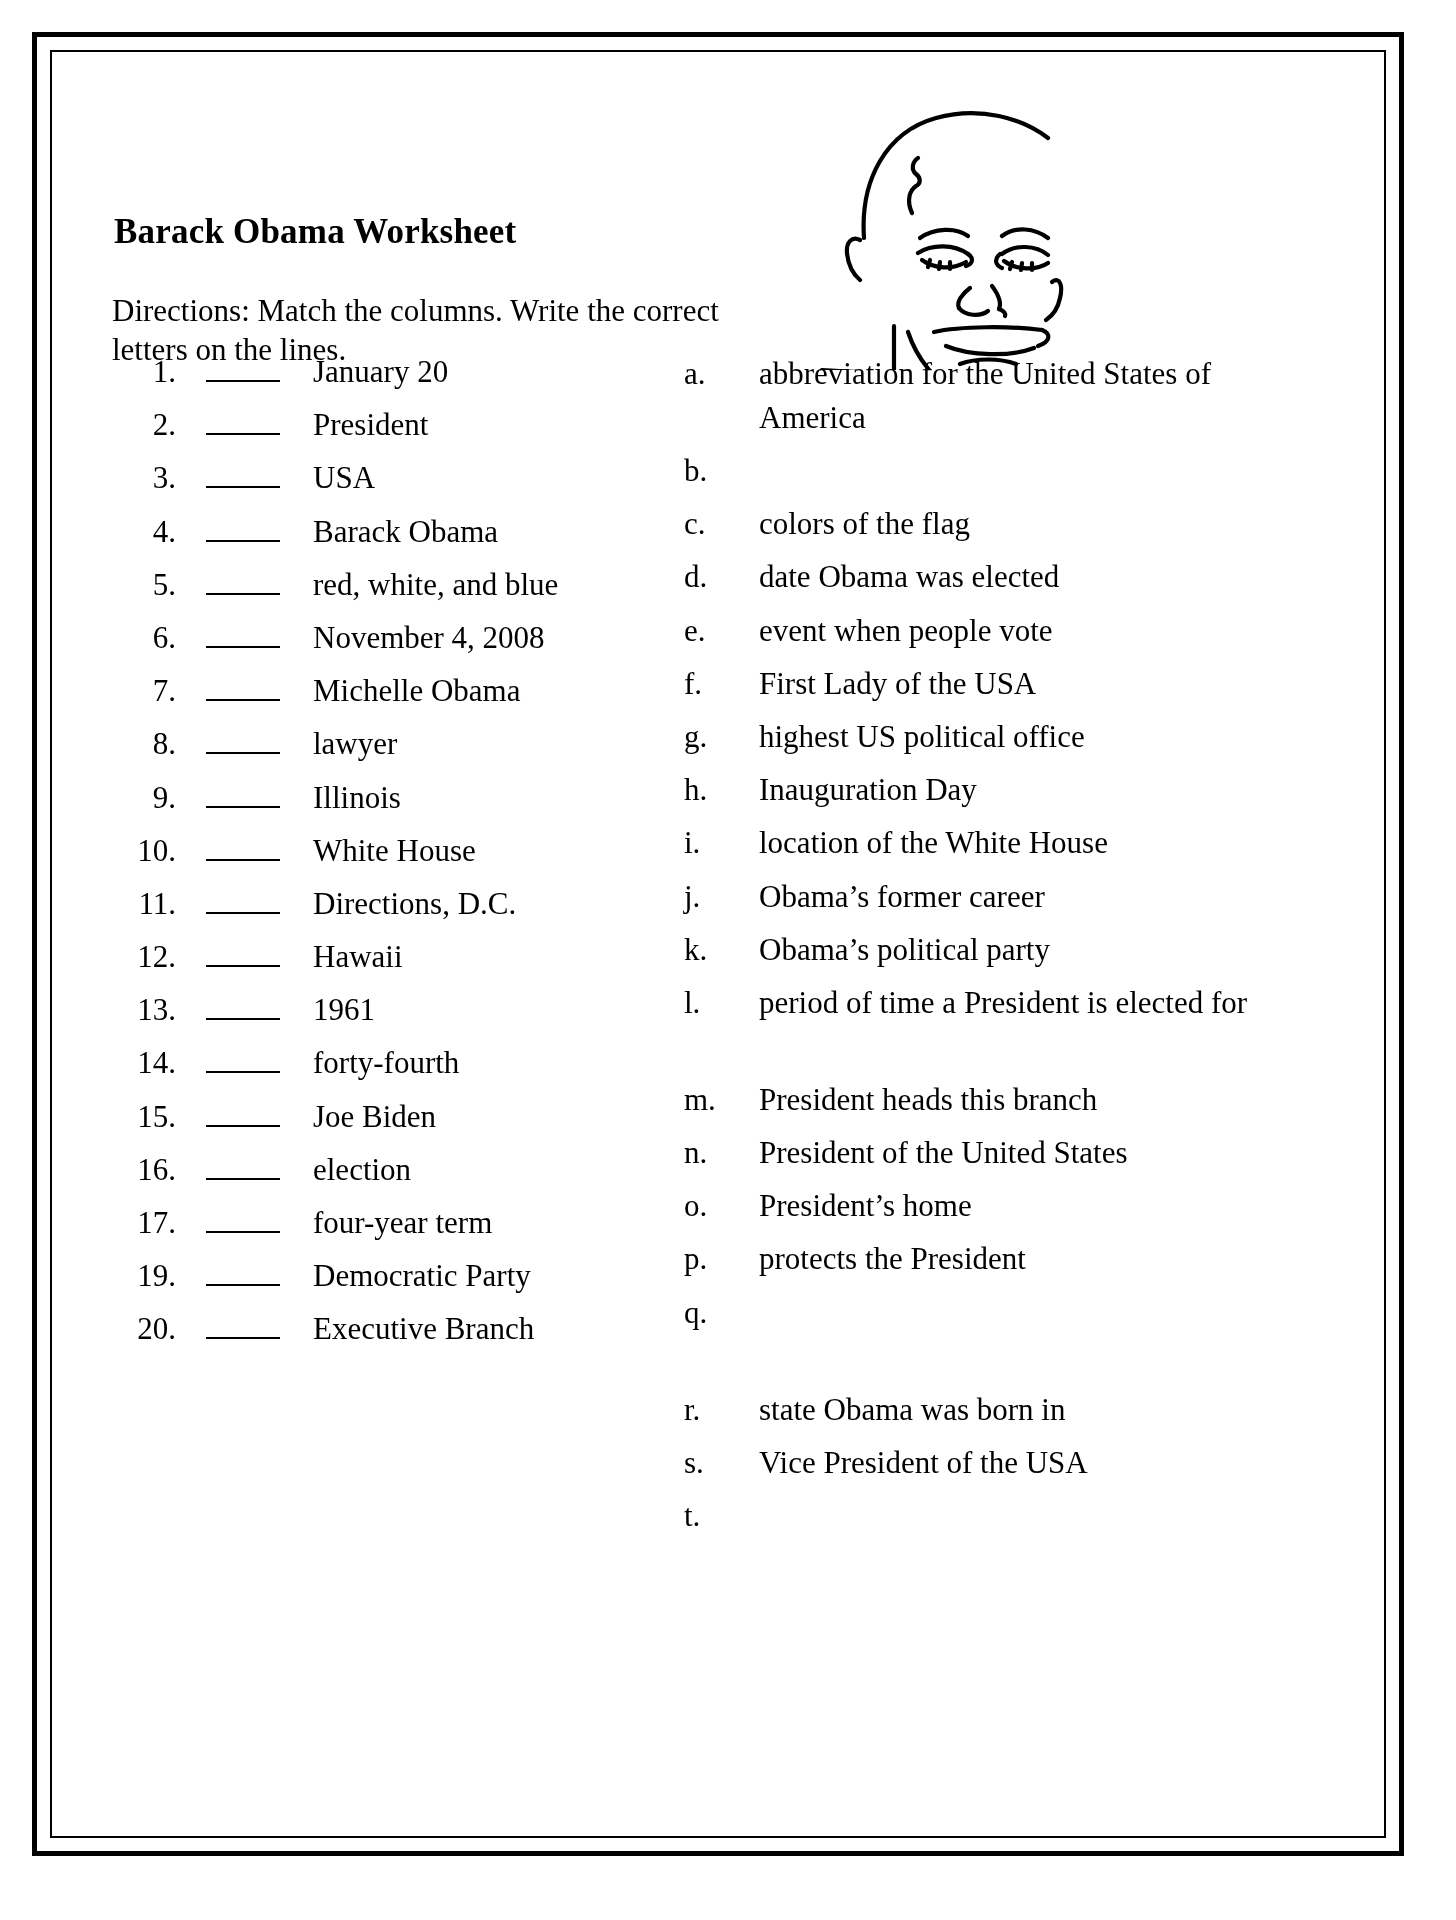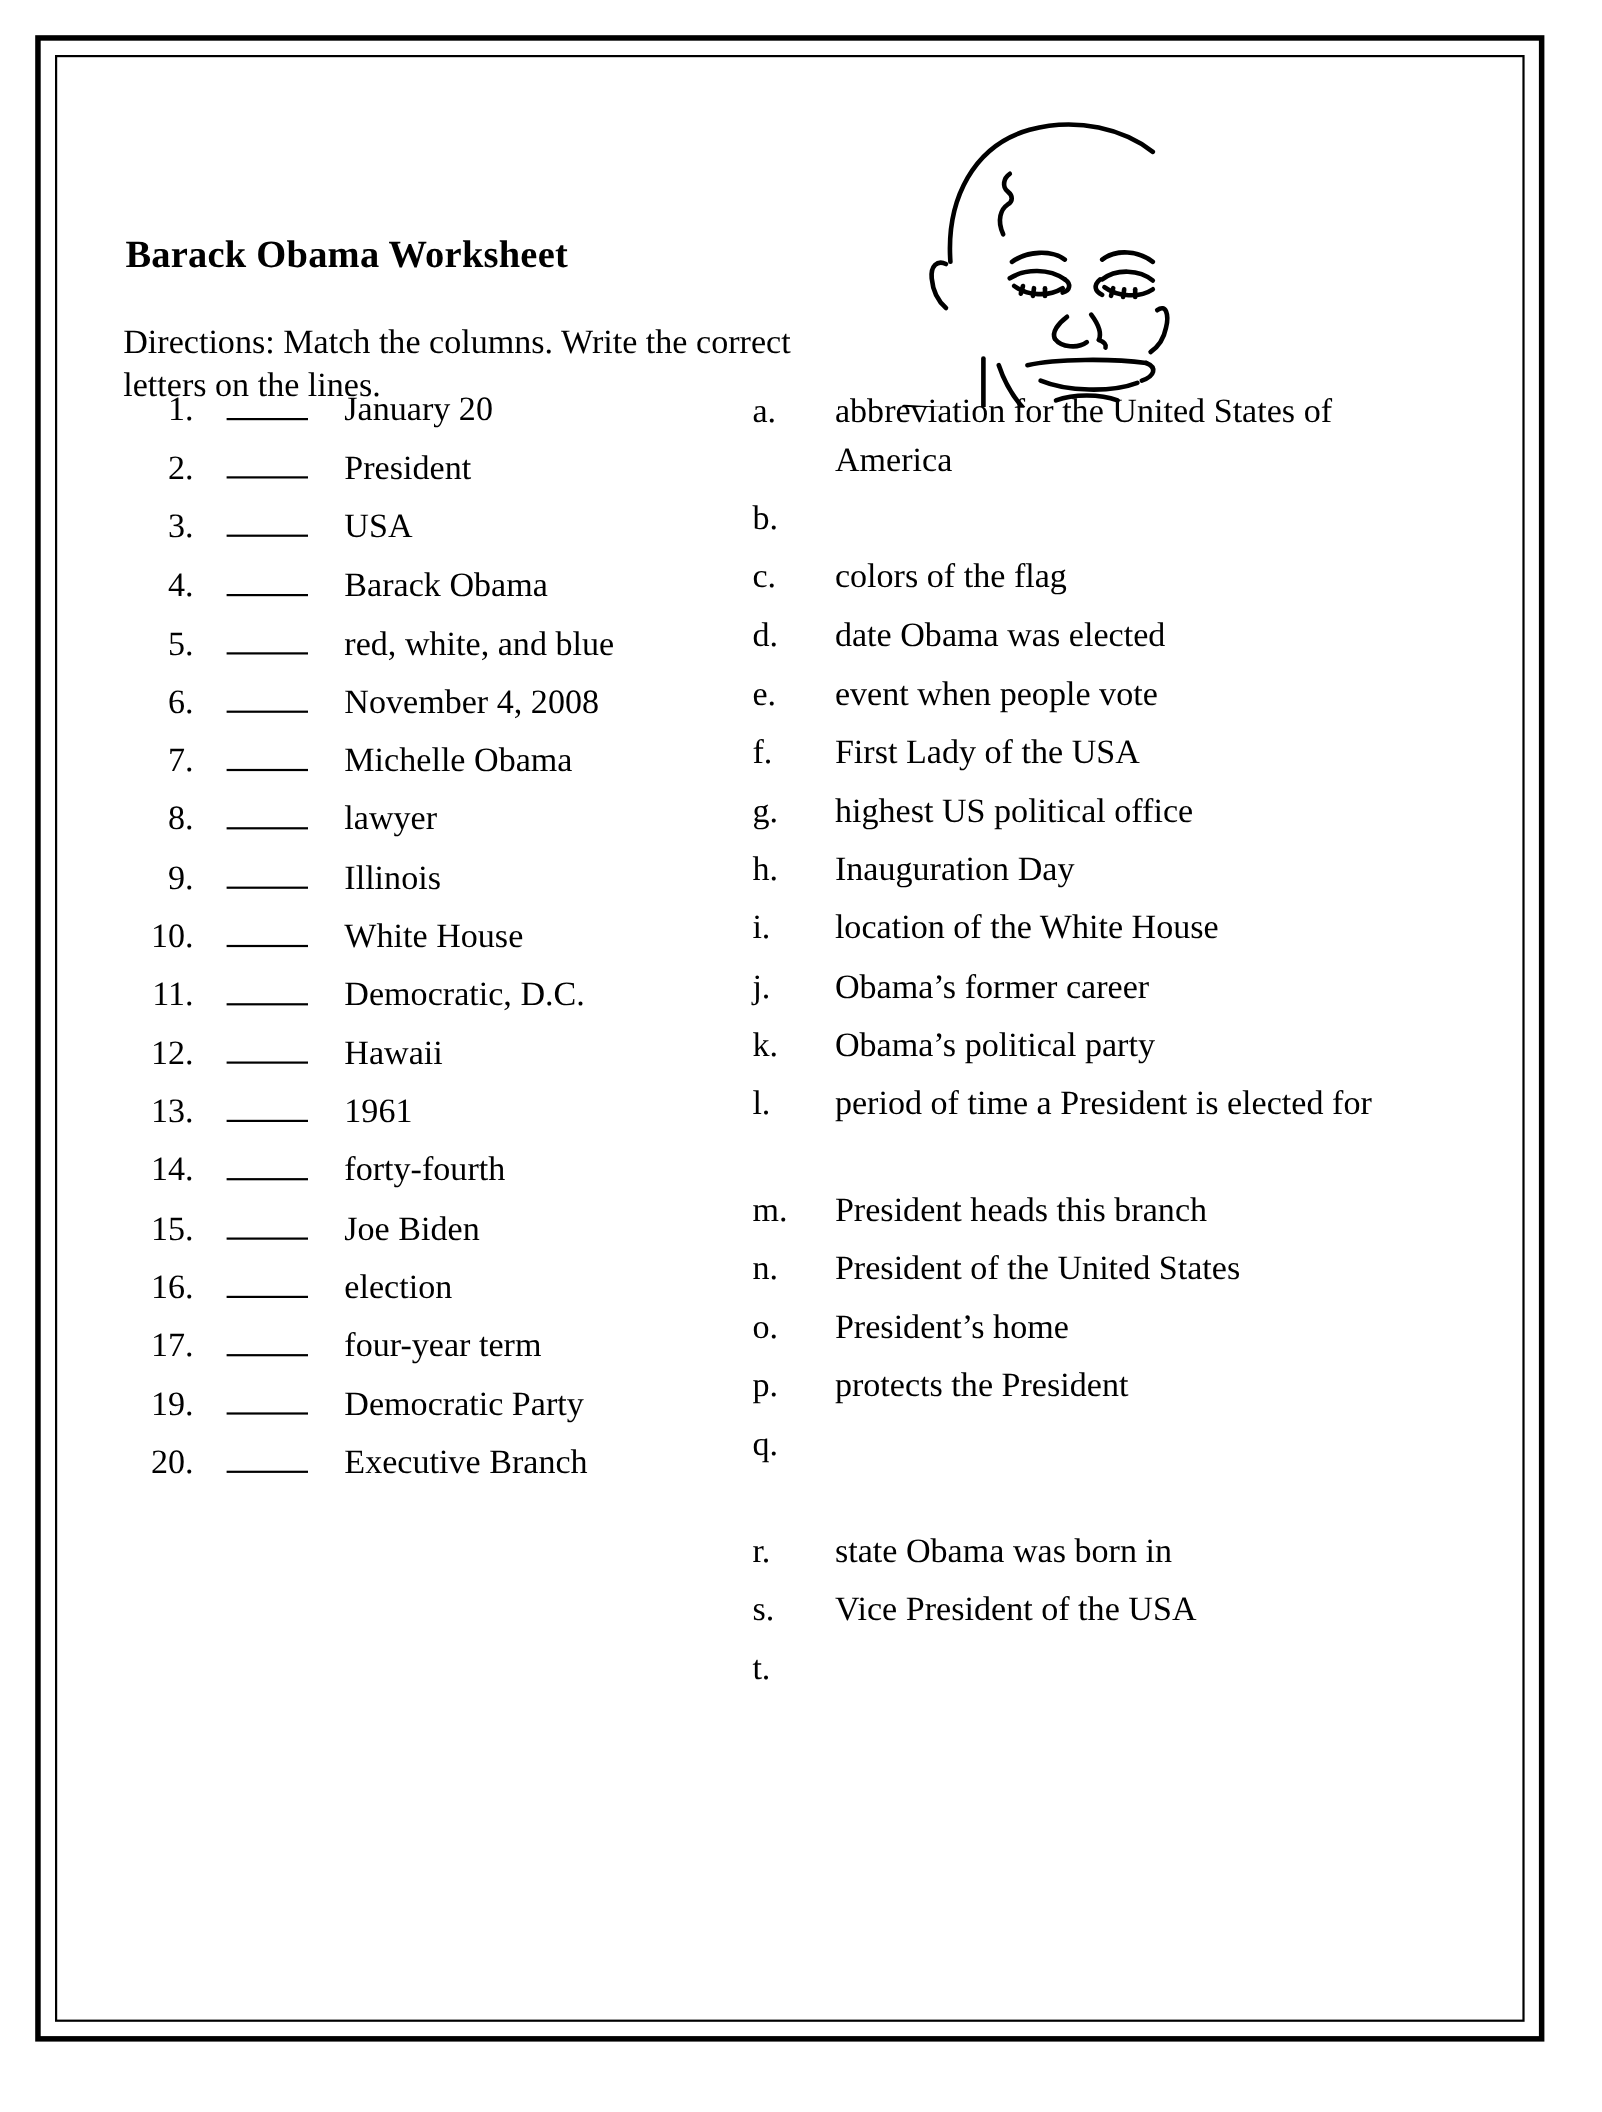--- a/index.html
+++ b/index.html
@@ -264,21 +264,21 @@
             <span class="term-text">Illinois</span>
           </div>
           <div class="left-row">
             <span class="row-num">10.</span>
             <span class="answer-blank"></span>
             <span class="term-text">White House</span>
           </div>
           <div class="left-row">
             <span class="row-num">11.</span>
             <span class="answer-blank"></span>
-            <span class="term-text">Democratic, D.C.</span>
+            <span class="term-text">Directions, D.C.</span>
           </div>
           <div class="left-row">
             <span class="row-num">12.</span>
             <span class="answer-blank"></span>
             <span class="term-text">Hawaii</span>
           </div>
           <div class="left-row">
             <span class="row-num">13.</span>
             <span class="answer-blank"></span>
             <span class="term-text">1961</span>

